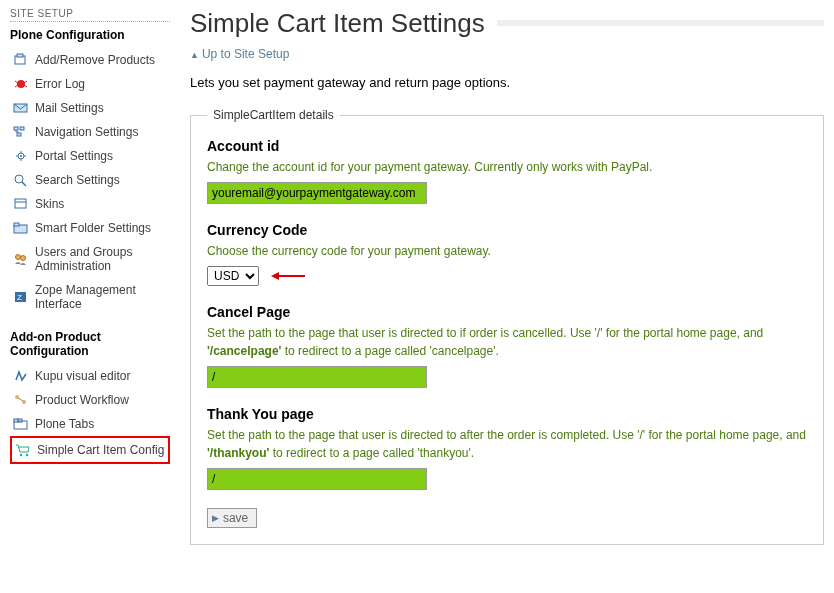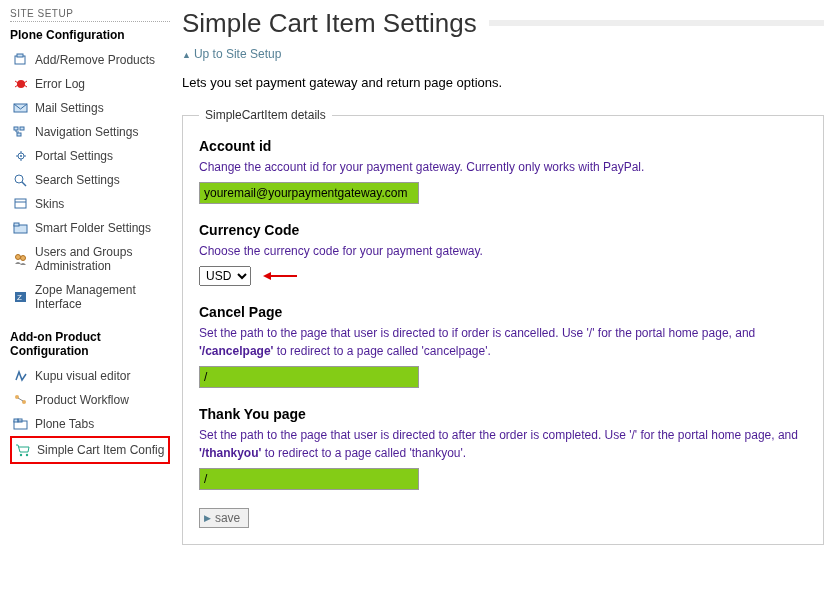--- a/index.html
+++ b/index.html
@@ -1,37 +1,37 @@
 <!DOCTYPE html>
 <html><head>
 <meta charset="utf-8">
 <style>
   * { box-sizing: border-box; }
   body { margin:0; padding:0; font-family: Arial, Helvetica, sans-serif; font-size:12px; color:#000; background:#fff; }
   .page { width:834px; display:flex; padding:8px 10px; }
-  .sidebar { width:160px; flex-shrink:0; margin-right:12px; }
+  .sidebar { width:160px; flex-shrink:0; margin-right:20px; }
   .sidebar h5 { margin:0 0 4px 0; font-size:10px; font-weight:normal; letter-spacing:0.5px; color:#666; border-bottom:1px dotted #aaa; padding-bottom:2px;}
   .section-title { font-size:12px; font-weight:bold; margin:6px 0 6px 0; }
   .side-items { list-style:none; margin:0 0 14px 0; padding:0; }
   .side-items li { padding:5px 3px; }
   .side-items a { color:#404040; text-decoration:none; font-size:12px; display:flex; align-items:center; }
   .icon { display:inline-block; width:16px; height:14px; margin-right:6px; flex-shrink:0; }
   .highlighted { border:2px solid #e00; }
   .main { flex:1; }
   h1 { font-size:26px; font-weight:normal; margin:0 0 2px 0; color:#333;}
   .title-divider { display:flex; align-items:flex-start; }
   .title-divider .bar { flex:1; height:6px; background:#eee; margin-left:12px; margin-top:12px;}
   .up-link { display:block; margin:6px 0 14px 0; color:#578297; text-decoration:none; font-size:12px;}
   .up-link .caret { color:#578297; font-size:9px; margin-right:3px; }
   .intro { font-size:13px; margin-bottom:18px; }
   fieldset { border:1px solid #ccc; padding:16px 16px 16px 16px; margin:0;}
   legend { font-size:12px; color:#333; padding:0 6px; }
   .field { margin-bottom:18px; }
   .field-label { font-weight:bold; font-size:14px; margin-bottom:4px;}
-  .field-help { color:#4c1d95; font-size:12px; margin-bottom:6px; line-height:1.5;}
+  .field-help { color:#4d7c0f; font-size:12px; margin-bottom:6px; line-height:1.5;}
   input[type=text]{ font-size:12px; padding:3px 4px; border:1px solid #999; background:#84cc16; width:220px;}
   select { font-size:12px; padding:1px 2px; }
   .select-row { display:flex; align-items:center; gap:12px;}
   .red-arrow { width:34px; height:12px; }
   button { font-size:12px; padding:2px 8px 2px 4px; border:1px solid #999; background:#f0f0f0; display:inline-flex; align-items:center; gap:4px; color:#666;}
   button .tri { color:#578297; font-size:9px;}
 </style>
 </head>
 <body>
 

